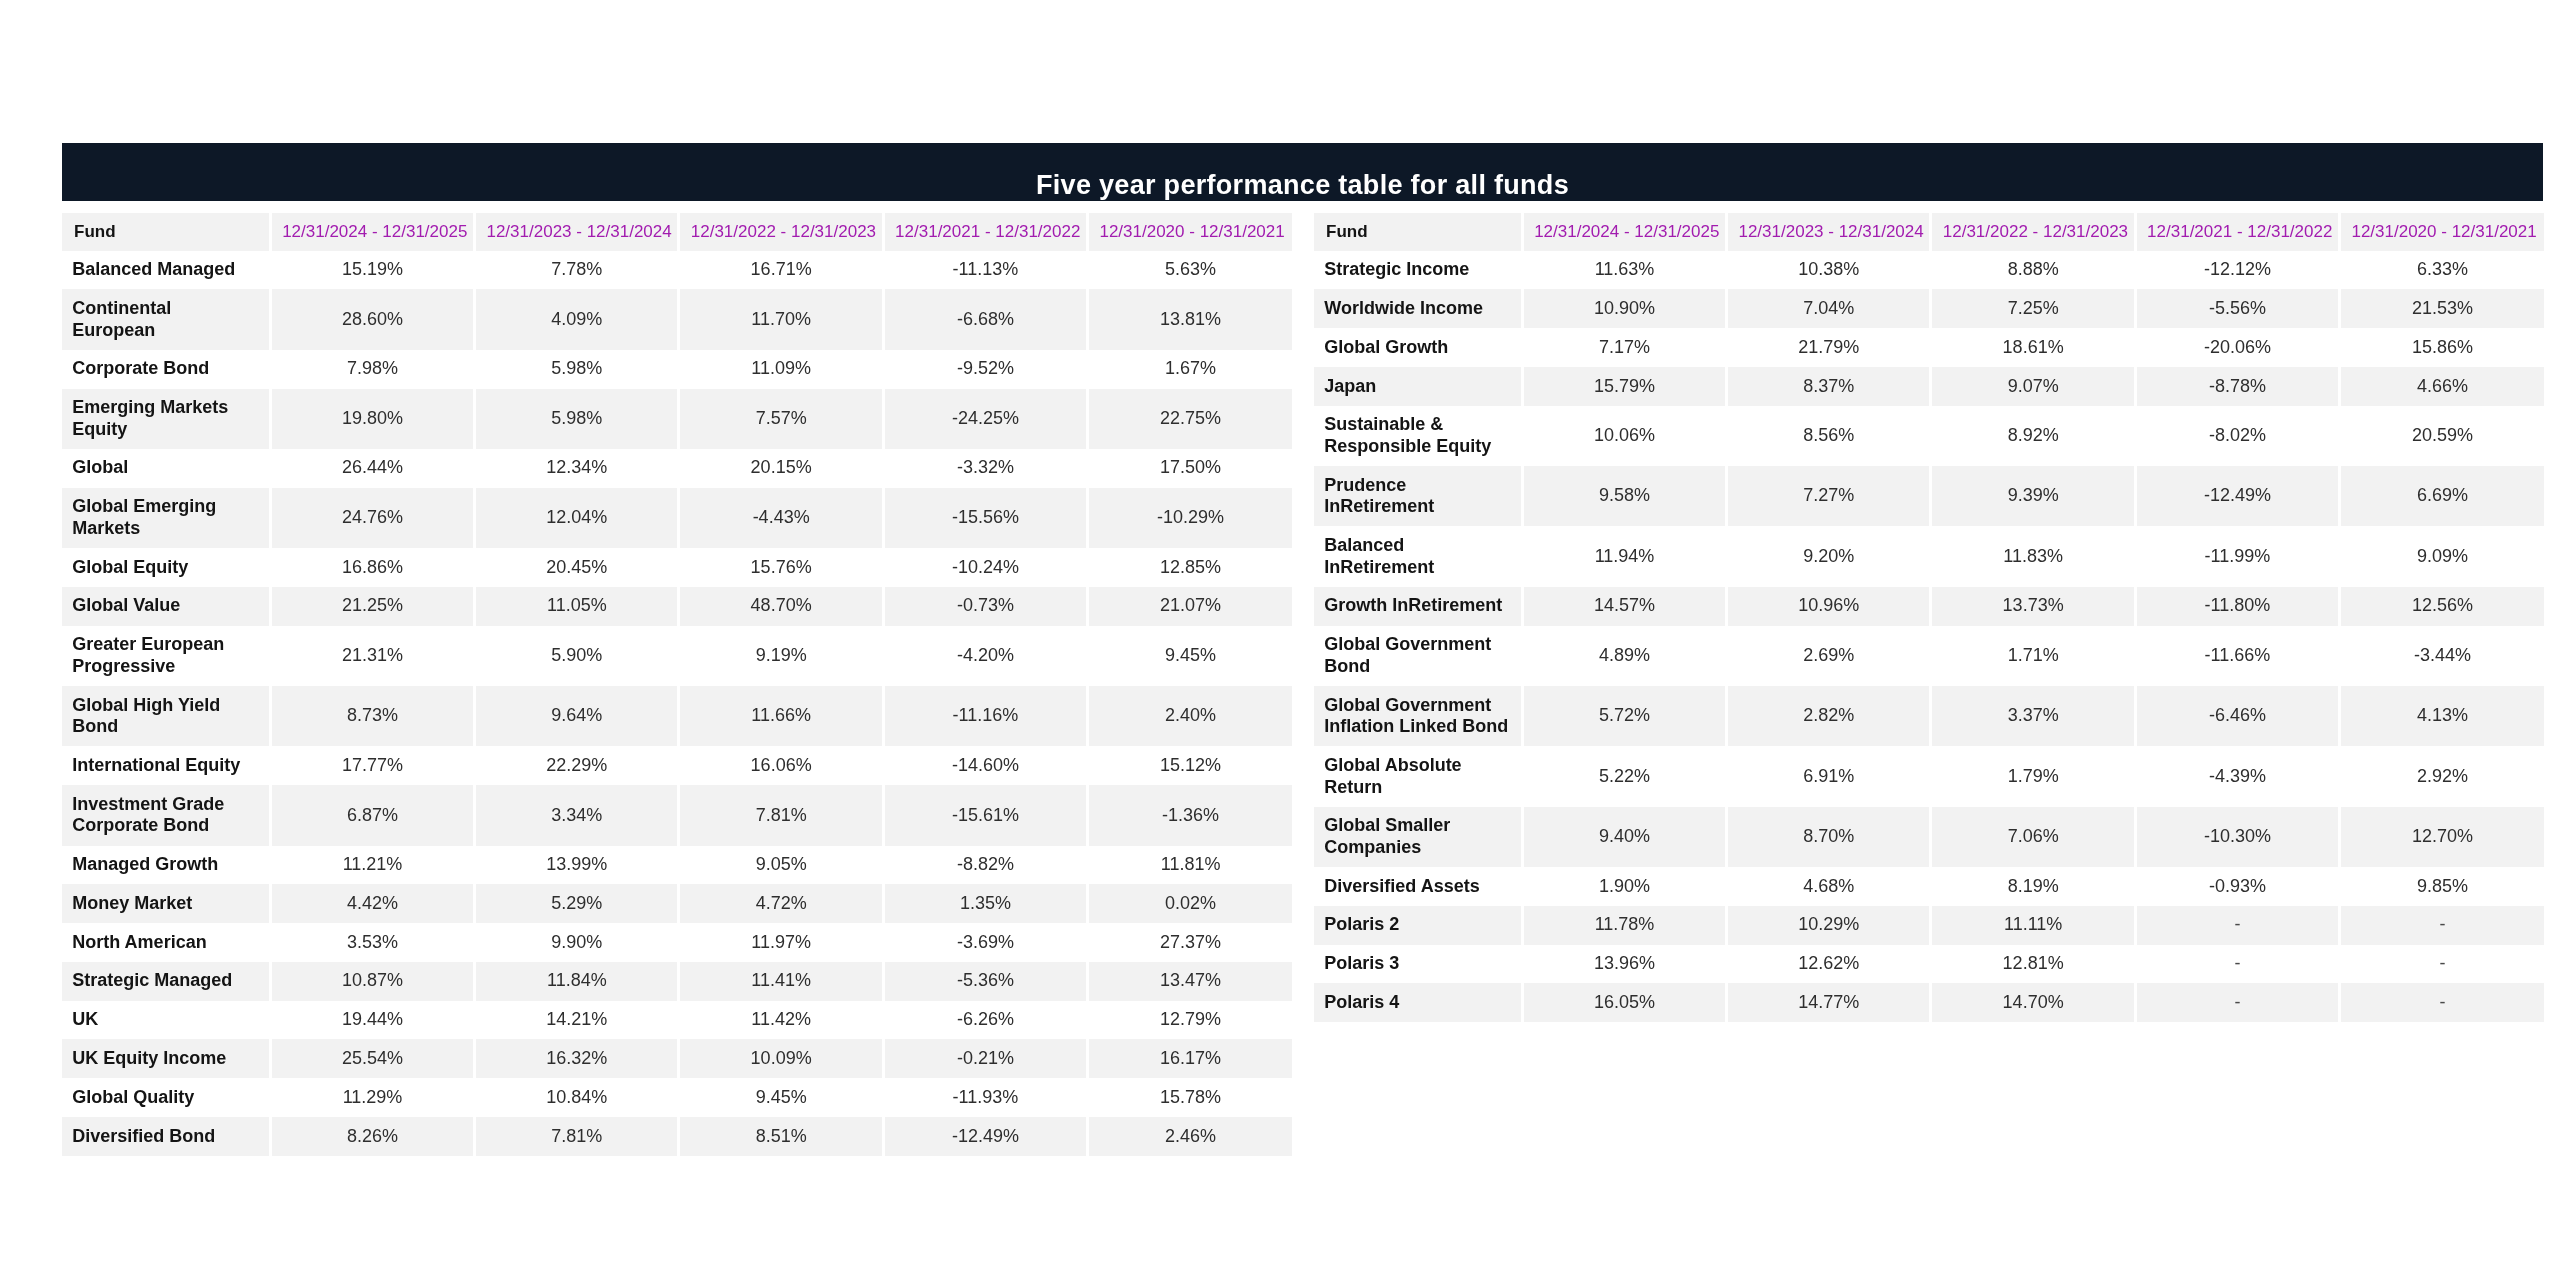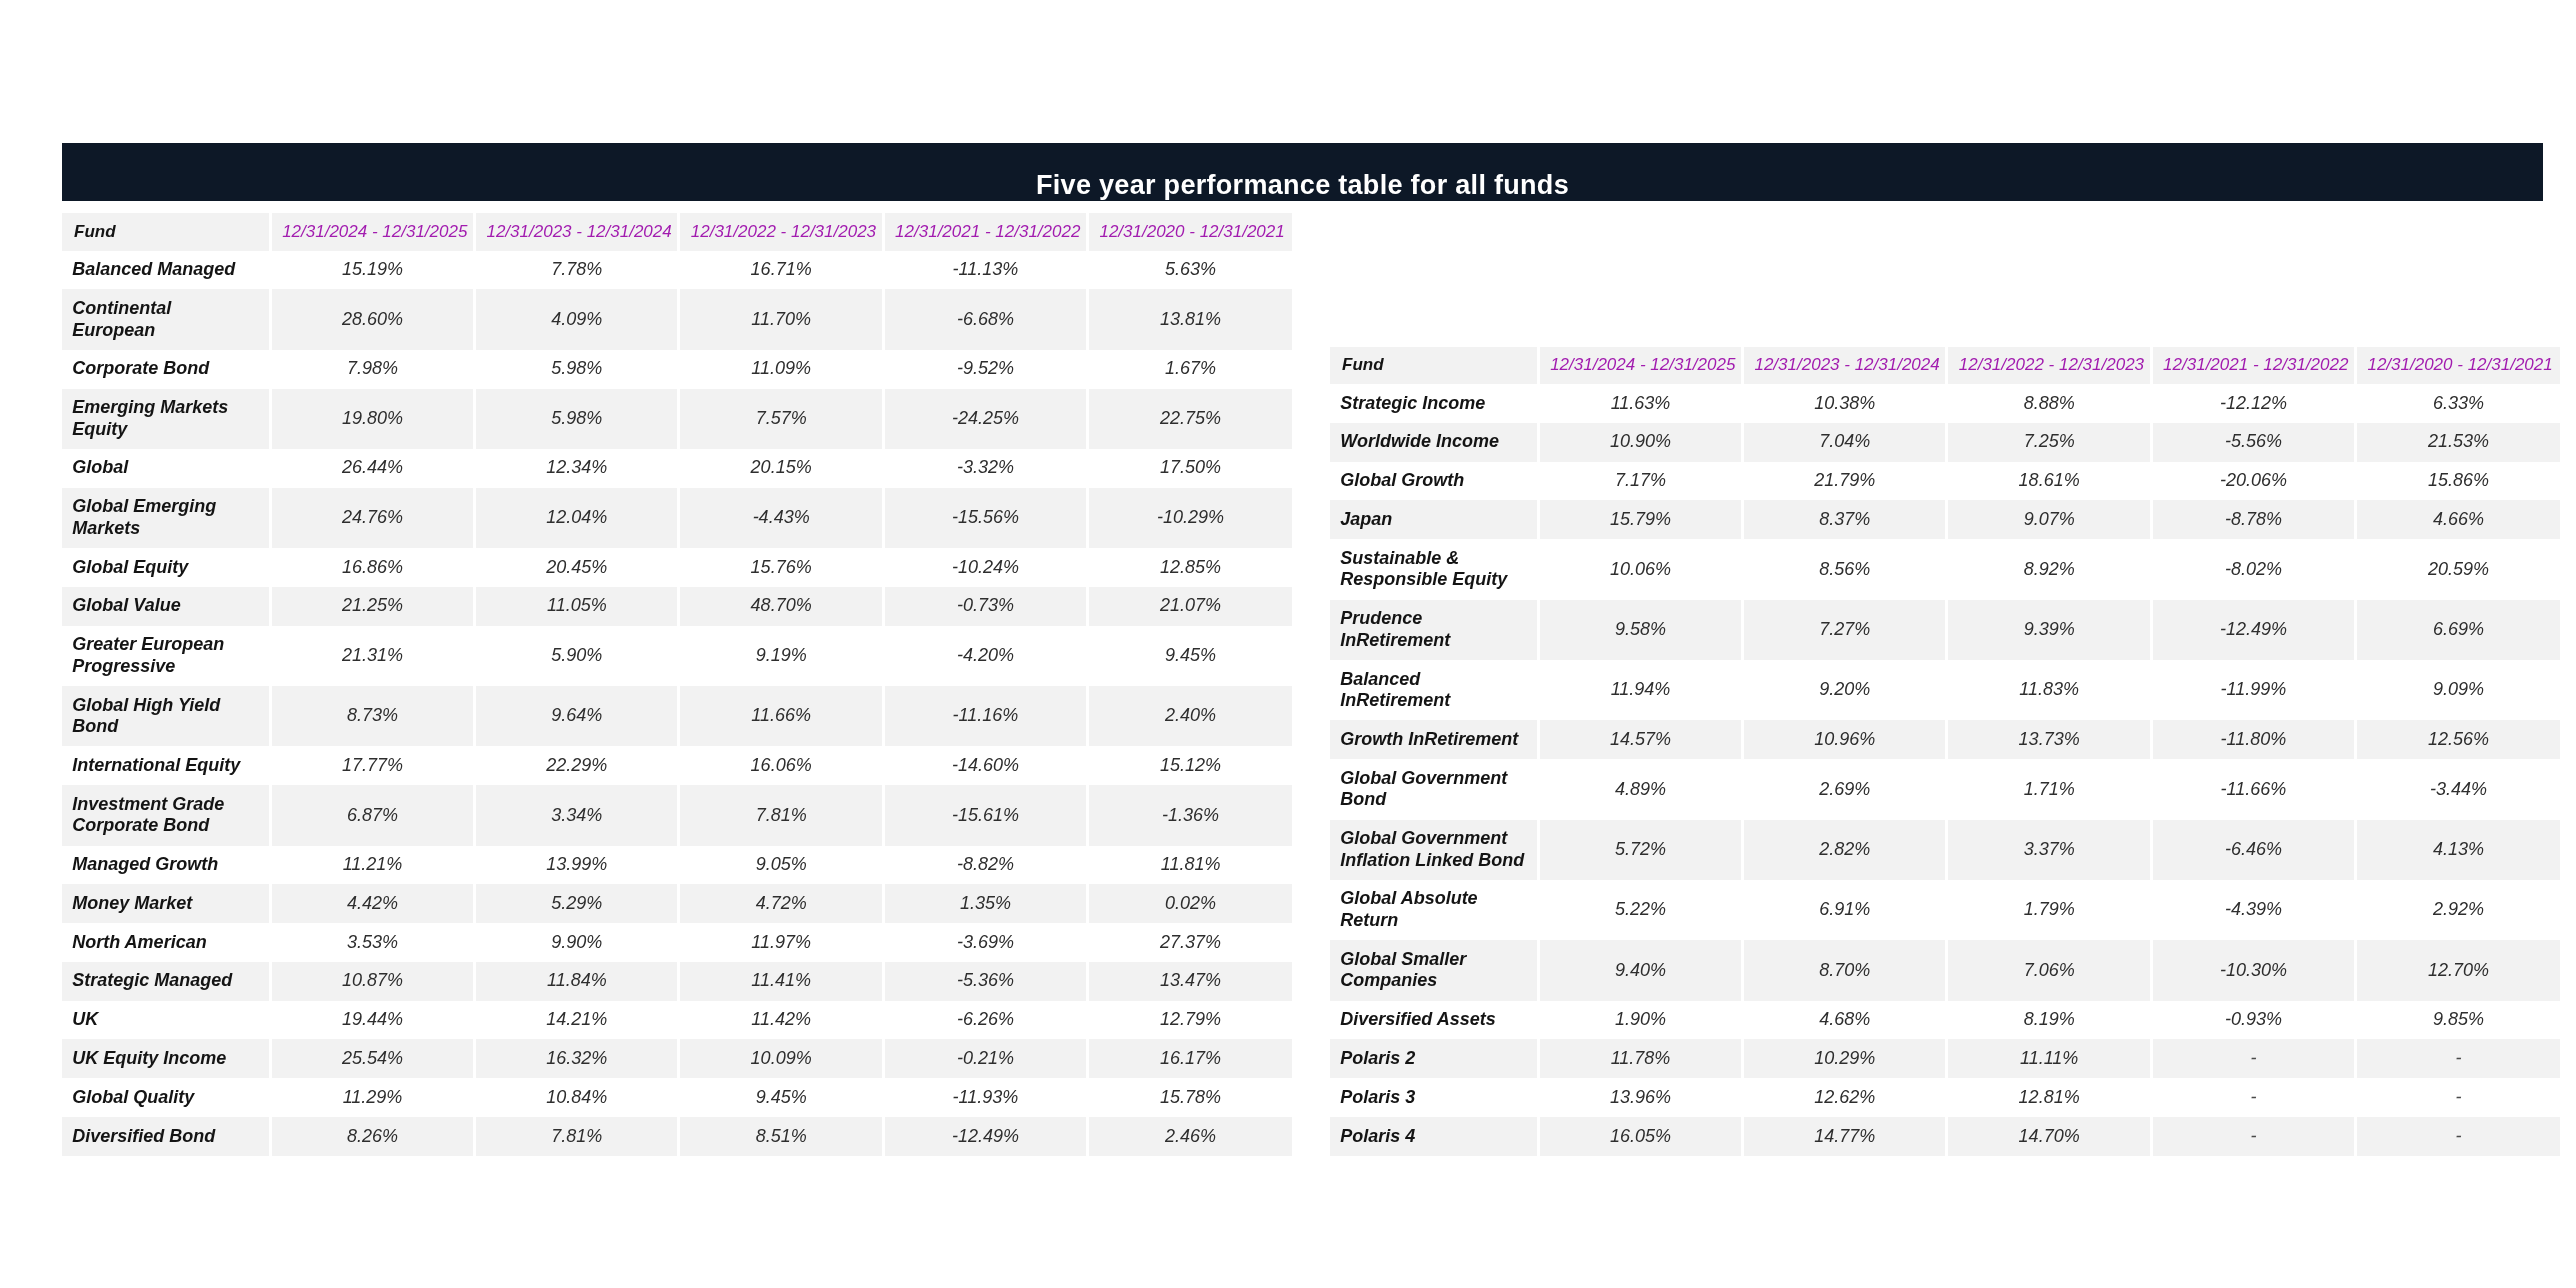--- a/index.html
+++ b/index.html
@@ -33,23 +33,22 @@
     color: #ffffff;
     font-size: 27px;
     font-weight: 700;
     letter-spacing: 0.3px;
   }
   .tables-wrap {
     position: absolute;
     left: 62px;
     top: 213px;
     display: flex;
-    gap: 38px;
-    align-items: flex-end;
-    font-style: italic;
+    gap: 22px;
+    align-items: flex-start;
   }
   table.perf-table {
     border-collapse: collapse;
     table-layout: fixed;
     width: 1230px;
     font-size: 18px;
   }
   table.perf-table col.c-fund { width: 208px; }
   table.perf-table col.c-val  { width: 204px; }
   table.perf-table th,

